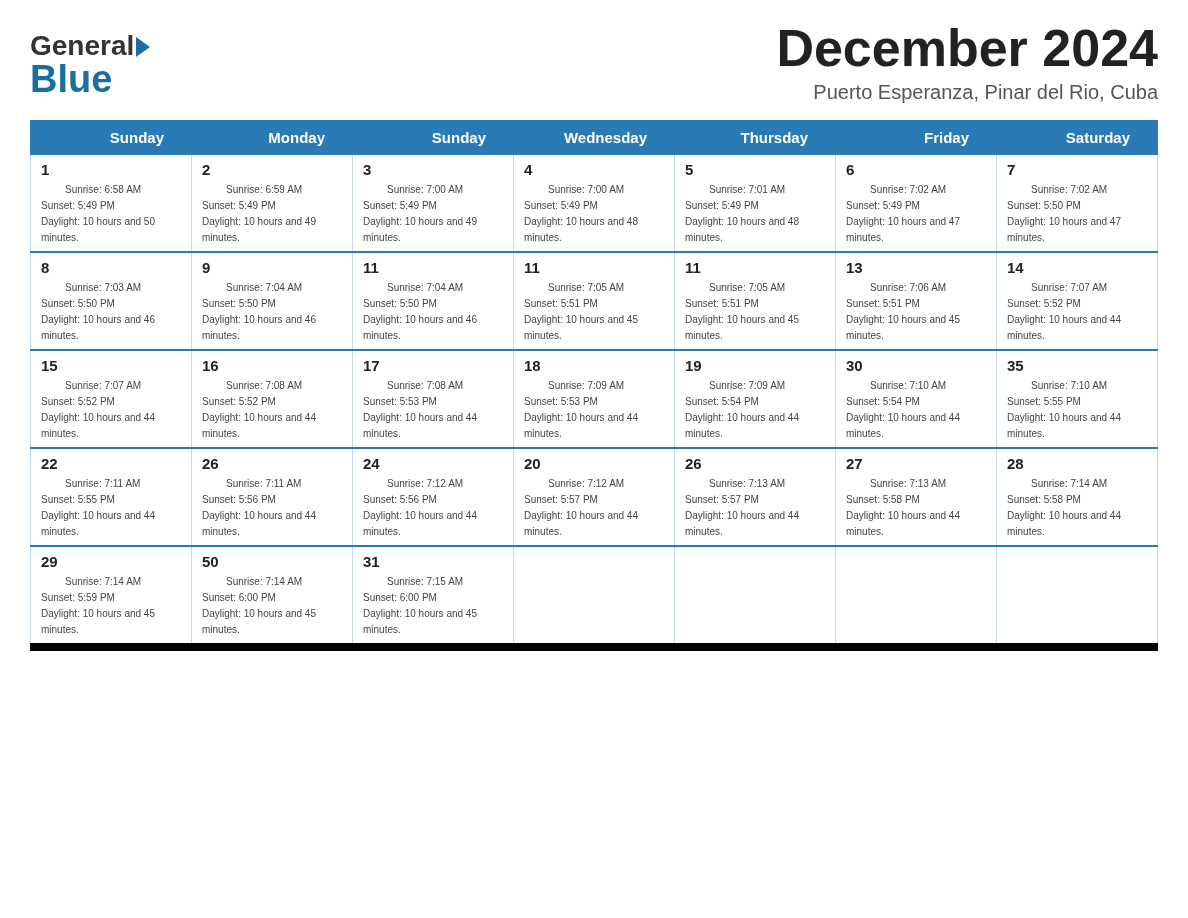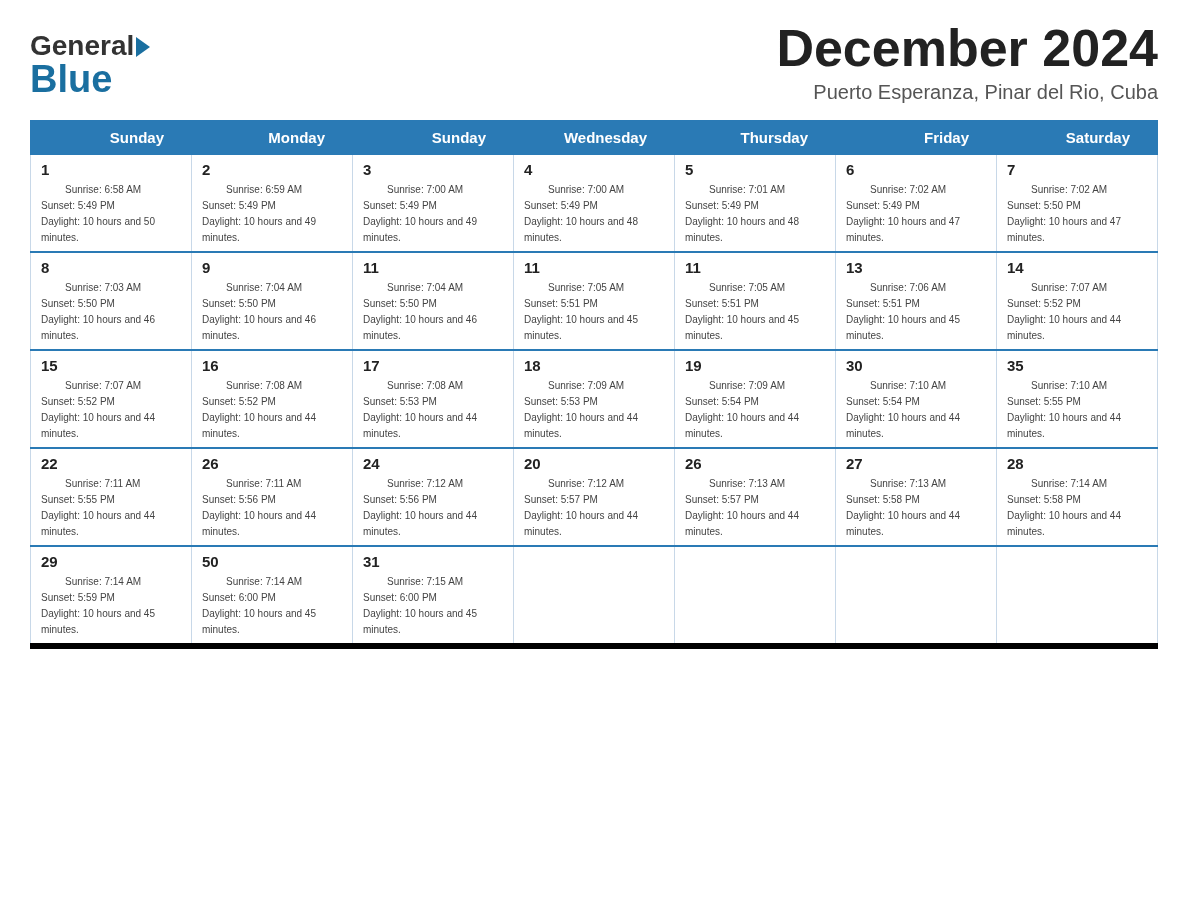--- a/index.html
+++ b/index.html
@@ -95,21 +95,21 @@
       display: block;
       margin-bottom: 3px;
     }
     .day-info {
       font-size: 10px;
       color: #444;
       line-height: 1.5;
       margin-left: 24px;
     }
     tbody tr:last-child {
-      border-bottom: 6px solid #000000;
+      border-bottom: 8px solid #000000;
     }
     .empty-cell {
       background: #fff;
     }
   </style>
 </head>
 <body>
 
 <div class="header-area">
   <div class="logo">

